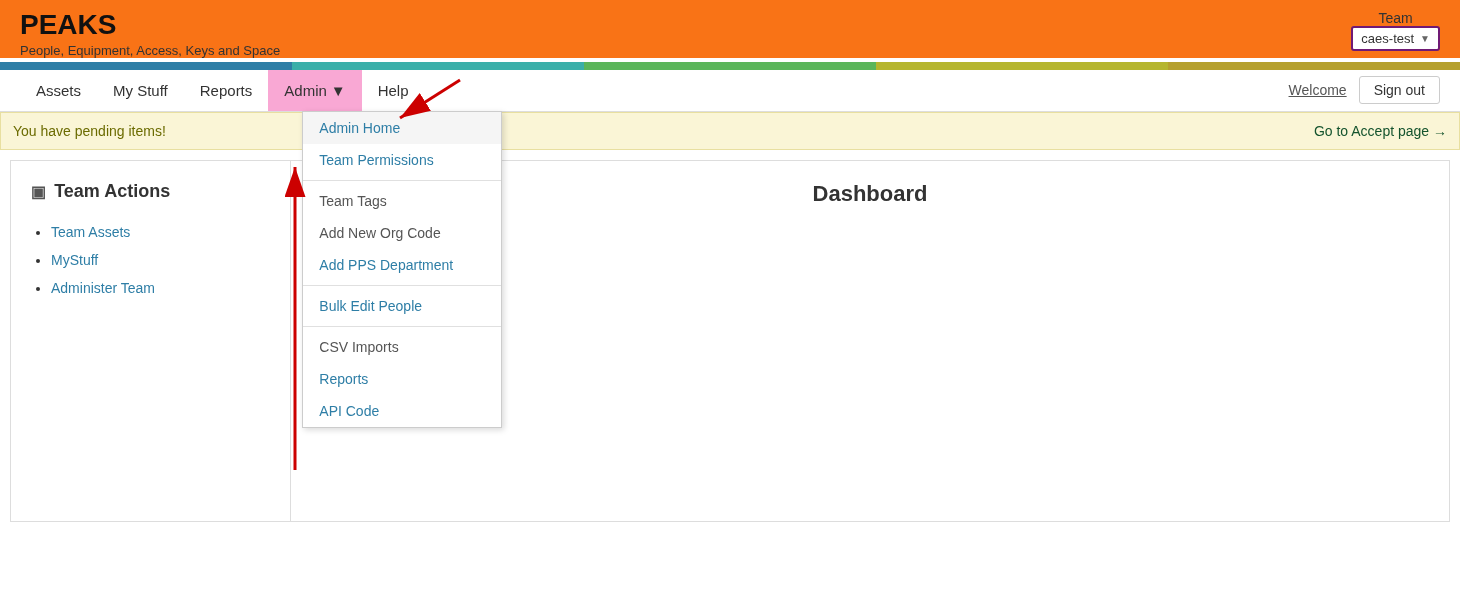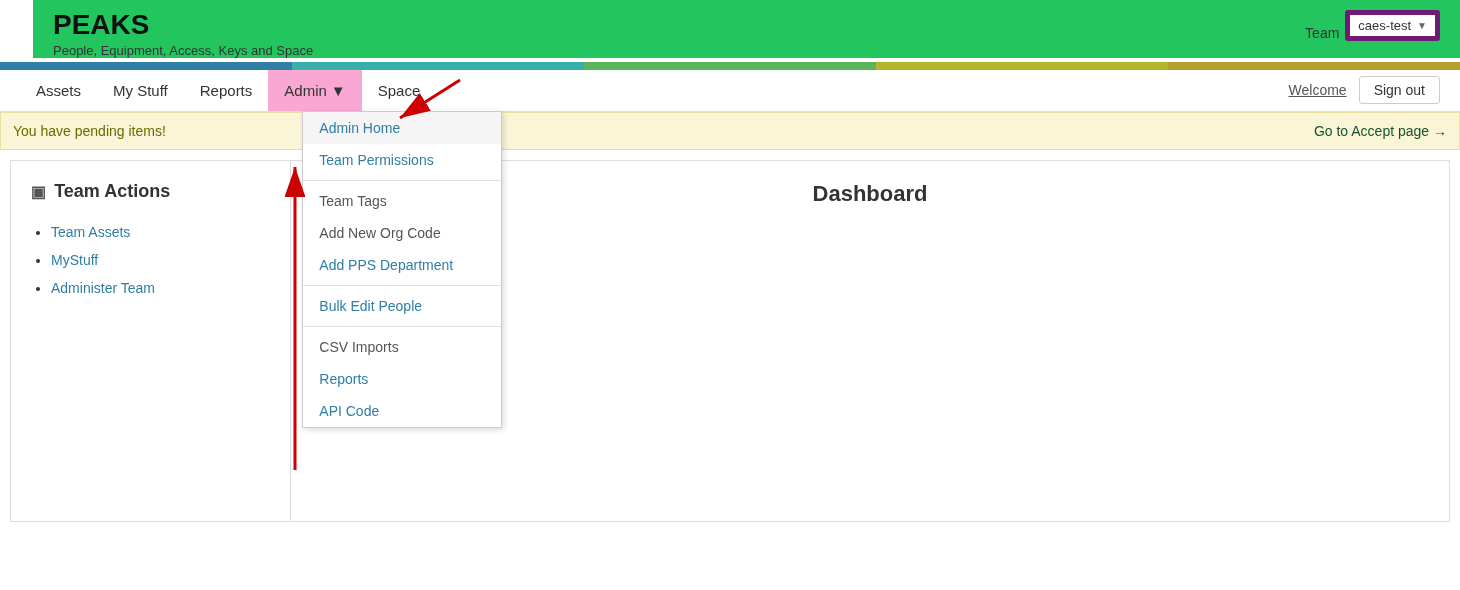--- a/index.html
+++ b/index.html
@@ -4,50 +4,48 @@
   <style>
     * { margin: 0; padding: 0; box-sizing: border-box; }
     body { font-family: Arial, sans-serif; font-size: 14px; background: #fff; width: 1460px; height: 590px; overflow: hidden; }
 
     
     .header {
       display: flex;
       align-items: flex-start;
       justify-content: space-between;
       padding: 10px 20px 0 20px;
-      background: #22c55e;
-      margin-left: 33px;
+      background: #f97316;
     }
     .header-left {}
     .app-title {
       font-size: 28px;
       font-weight: bold;
       color: #111;
       line-height: 1.1;
     }
     .app-subtitle {
       font-size: 13px;
       color: #333;
       margin-top: 2px;
     }
     .header-right {
       display: flex;
-      flex-direction: row;
-      align-items: flex-end;
-      gap: 6px;
+      flex-direction: column;
+      align-items: center;
     }
     .team-label {
       font-size: 14px;
       color: #333;
       font-weight: normal;
     }
     .team-selector {
       display: flex;
       align-items: center;
-      border: 5px solid #701a75;
+      border: 2px solid #701a75;
       border-radius: 3px;
       padding: 3px 8px;
       font-size: 13px;
       color: #333;
       cursor: pointer;
       background: #fff;
       gap: 6px;
     }
     .team-selector .chevron { font-size: 10px; color: #666; }
 
@@ -269,21 +267,21 @@
         <a>Add PPS Department</a>
         <div class="dropdown-divider"></div>
         <a>Bulk Edit People</a>
         <div class="dropdown-divider"></div>
         <a class="dark-link">CSV Imports</a>
         <a>Reports</a>
         <a>API Code</a>
       </div>
     </div>
 
-    <a class="nav-item">Space</a>
+    <a class="nav-item">Help</a>
   </div>
   <div class="nav-right">
     <span class="welcome-text">Welcome</span>
     <button class="sign-out-btn">Sign out</button>
   </div>
 </div>
 
 <div class="pending-banner">
   <span>You have pending items!</span>
   <a>Go to Accept page →</a>

